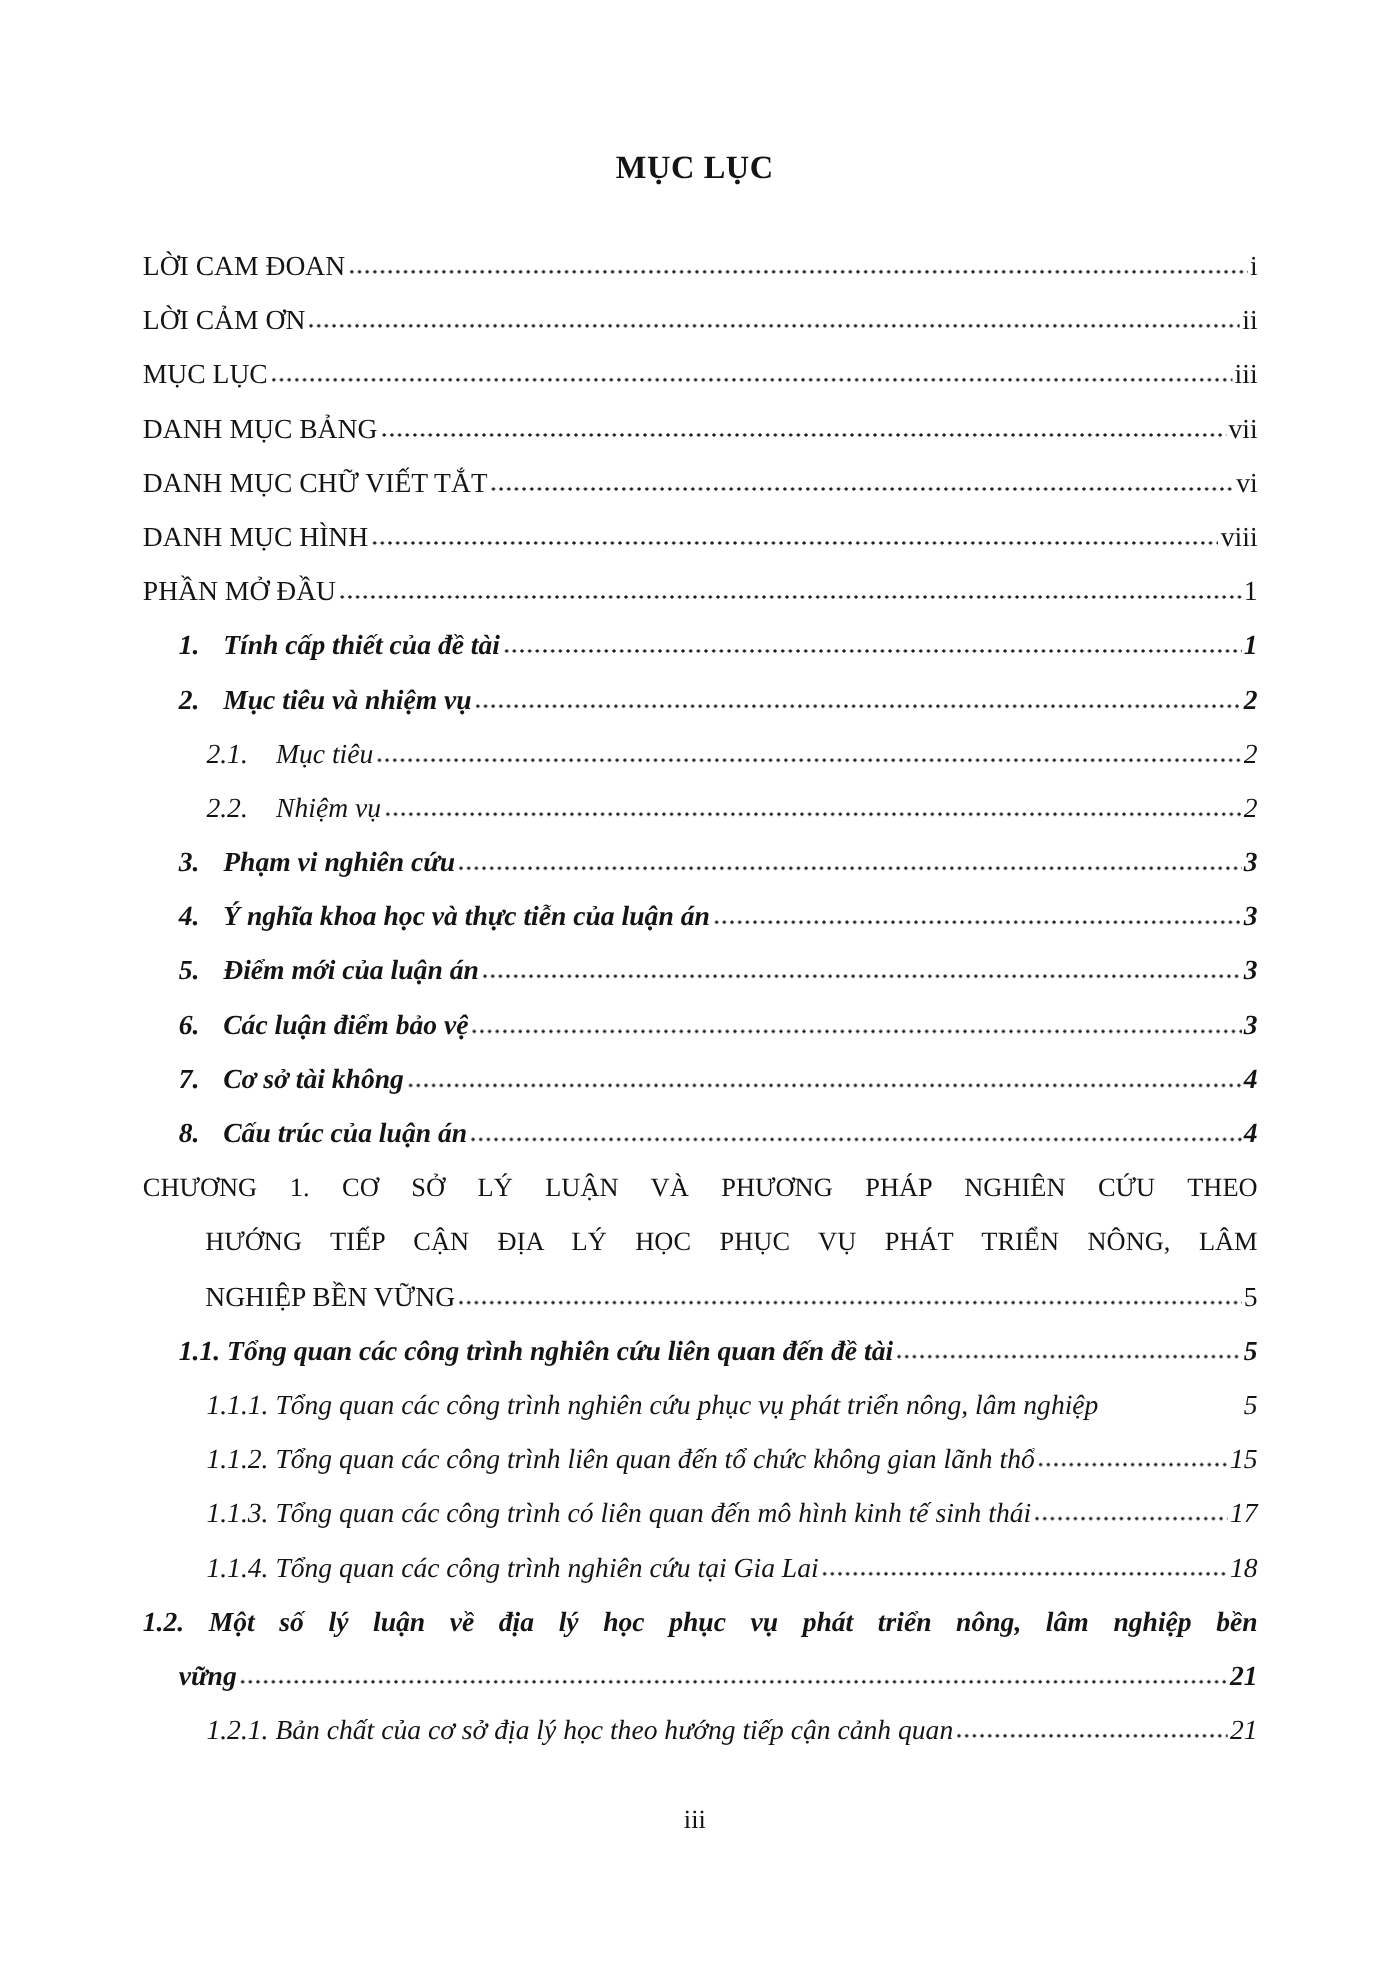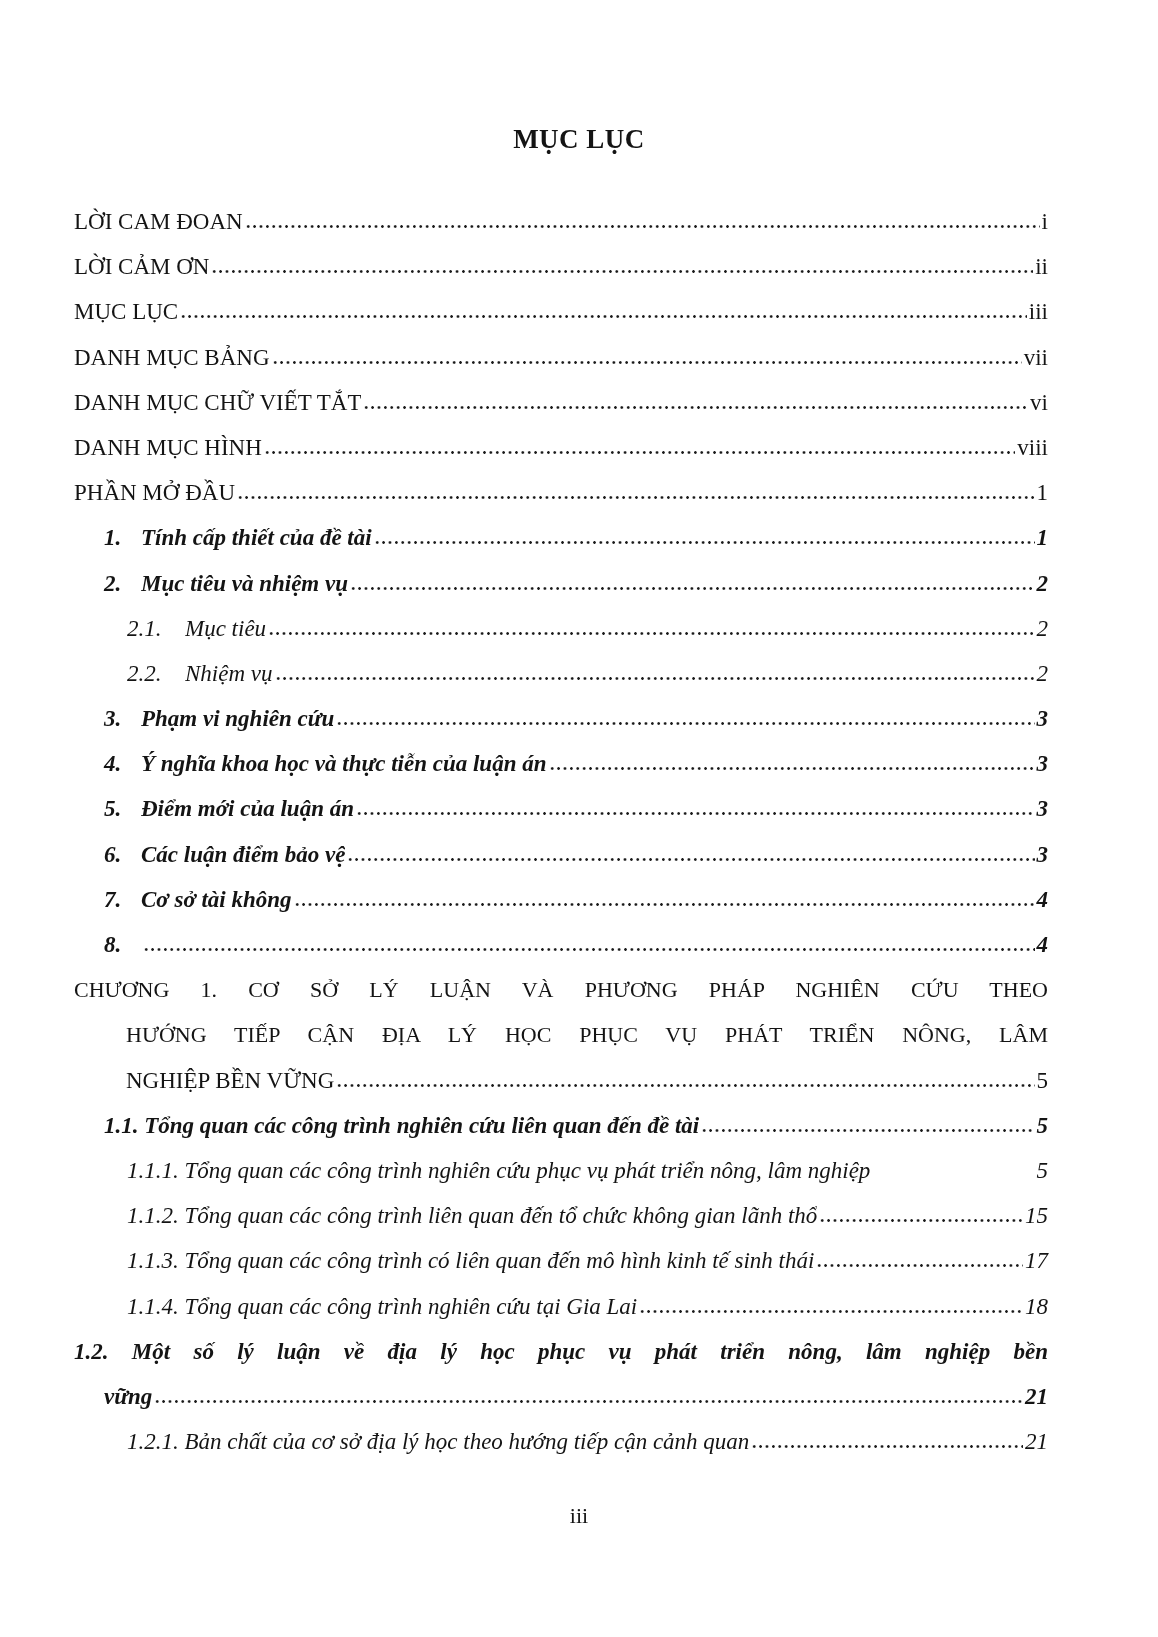--- a/index.html
+++ b/index.html
@@ -21,21 +21,21 @@
     overflow: hidden;
   }
   .doc-title {
     padding-top: 124px;
     text-align: center;
     font-weight: bold;
     font-size: 27px;
     letter-spacing: 0.5px;
   }
   .toc {
-    margin: 44px 110px 0 74px; 
+    margin: 44px 110px 0 119px; 
   }
   .row {
     display: flex;
     align-items: baseline;
     height: 45.2px;
     line-height: 45.2px;
     font-size: 23px;
     white-space: nowrap;
   }
   .lv1 { padding-left: 30px; }
@@ -189,20 +189,21 @@
 
     <div class="row lv1 bi">
       <span class="num num1">7.</span>
       <span class="lbl">Cơ sở tài không</span>
       <span class="dots"></span>
       <span class="pg">4</span>
     </div>
 
     <div class="row lv1 bi">
       <span class="num num1">8.</span>
+      <span class="lbl">Cấu trúc của luận án</span>
       <span class="dots"></span>
       <span class="pg">4</span>
     </div>
 
     <div class="chapter">
       <div class="jline">CHƯƠNG 1. CƠ SỞ LÝ LUẬN VÀ PHƯƠNG PHÁP NGHIÊN CỨU THEO</div>
       <div class="jline ind">HƯỚNG TIẾP CẬN ĐỊA LÝ HỌC PHỤC VỤ PHÁT TRIỂN NÔNG, LÂM</div>
       <div class="row cont">
         <span class="lbl">NGHIỆP BỀN VỮNG</span>
         <span class="dots"></span>

